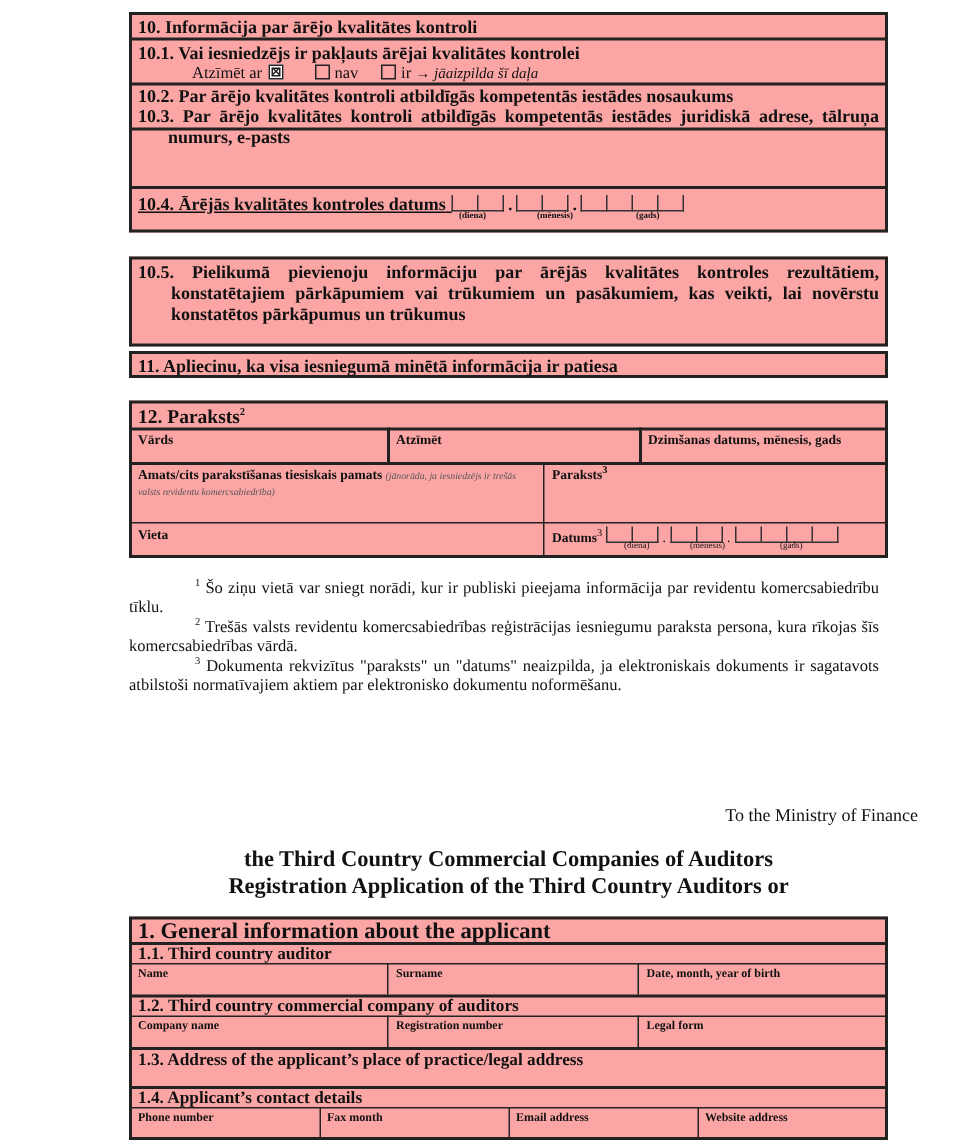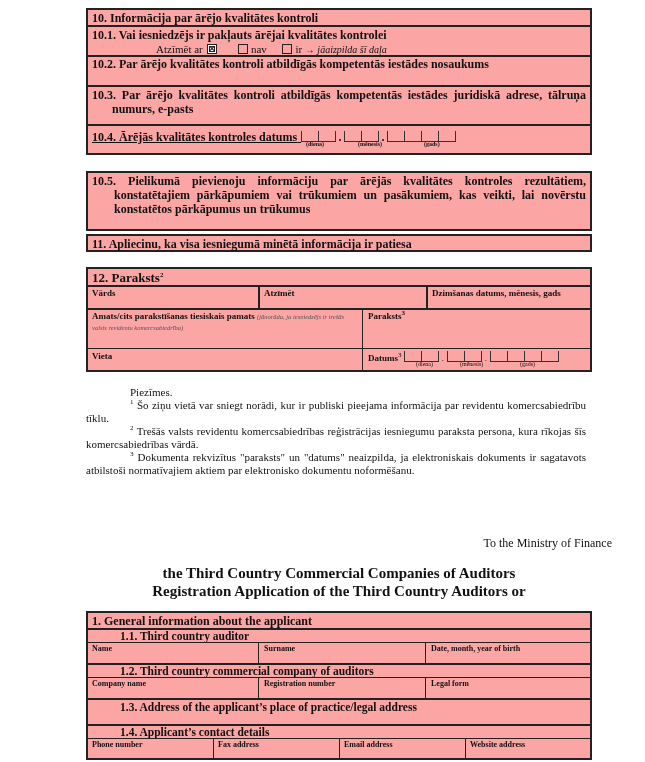--- a/index.html
+++ b/index.html
@@ -3,21 +3,21 @@
 <meta charset="utf-8">
 <style>
   html, body { margin: 0; padding: 0; background: #ffffff; }
   body { width: 645px; height: 762px; position: relative; overflow: hidden;
          font-family: "Liberation Serif", "DejaVu Serif", serif; color: #111; }
   .abs { position: absolute; }
   .box { position: absolute; border: 2px solid #222; box-sizing: border-box; background: #fca5a5; }
   .row { position: absolute; left: 0; right: 0; box-sizing: border-box; }
   .hline { position: absolute; left: 0; right: 0; height: 0; border-top: 2px solid #222; }
   .b { font-weight: bold; }
-  .t11 { font-size: 11.5px; line-height: 14px; margin-left: 28px; }
+  .t11 { font-size: 11.5px; line-height: 14px; }
   .t12 { font-size: 12px; line-height: 14px; }
   .t9 { font-size: 9px; line-height: 11px; }
   .t8 { font-size: 8px; line-height: 10px; }
   .t6 { font-size: 6px; line-height: 8px; }
   .just { text-align: justify; }
   .cb { display: inline-block; width: 8px; height: 8px; border: 1px solid #222; vertical-align: -1px; margin-right: 3px; position: relative; }
   .cb.x::before, .cb.x::after { content: ""; position: absolute; left: 1px; top: 3px; width: 6px; height: 1px; background: #222; }
   .cb.x::before { transform: rotate(45deg); }
   .cb.x::after { transform: rotate(-45deg); }
   .cb.x { background: #fff; box-shadow: inset 0 0 0 1px #fff, inset 0 0 0 2px #222; }
@@ -45,21 +45,21 @@
       <span style="display:inline-block;width:10px;"></span>
       <span class="cb"></span><span>ir</span>
       <i style="font-size:10px;">→ jāaizpilda šī daļa</i>
     </div>
   </div>
   <div class="hline" style="top:45px;"></div>
 
   <div class="row t12 b" style="top:47px; left:4px; right:4px;">10.2. Par ārējo kvalitātes kontroli atbildīgās kompetentās iestādes nosaukums</div>
   <div class="hline" style="top:75px;"></div>
 
-  <div class="row t12 b just" style="top:78px; left:4px; right:4px; padding-left:20px; text-indent:-20px;">10.3. Par ārējo kvalitātes kontroli atbildīgās kompetentās iestādes juridiskā adrese, tālruņa numurs, e-pasts</div>
+  <div class="row t12 b just" style="top:60px; left:4px; right:4px; padding-left:20px; text-indent:-20px;">10.3. Par ārējo kvalitātes kontroli atbildīgās kompetentās iestādes juridiskā adrese, tālruņa numurs, e-pasts</div>
   <div class="hline" style="top:114px;"></div>
 
   <div class="row" style="top:117px; left:4px;text-decoration:underline;">
     <span class="t12 b">10.4. Ārējās kvalitātes kontroles datums</span>
     <span><span class="datebox"></span><span class="datebox last"></span></span><span class="dot">.</span><span><span class="datebox"></span><span class="datebox last"></span></span><span class="dot">.</span><span><span class="datebox"></span><span class="datebox"></span><span class="datebox"></span><span class="datebox last"></span></span>
   </div>
   <span class="sub" style="top:131px; left:218px;">(diena)</span>
   <span class="sub" style="top:131px; left:270px;">(mēnesis)</span>
   <span class="sub" style="top:131px; left:336px;">(gads)</span>
 </div>
@@ -99,41 +99,40 @@
   <div class="abs t9" style="top:82px; left:280px;">
     <b>Datums</b><sup>3</sup>
     <span><span class="datebox"></span><span class="datebox last"></span></span><span class="dot">.</span><span><span class="datebox"></span><span class="datebox last"></span></span><span class="dot">.</span><span><span class="datebox"></span><span class="datebox"></span><span class="datebox"></span><span class="datebox last"></span></span>
   </div>
   <span class="subn" style="top:92px; left:328px;">(diena)</span>
   <span class="subn" style="top:92px; left:372px;">(mēnesis)</span>
   <span class="subn" style="top:92px; left:432px;">(gads)</span>
 </div>
 
 <div class="abs" style="left:86px; top:386px; width:500px; font-size:11px; line-height:13px;">
-  <div style="padding-left:44px;">Piezīmes.</div>
   <div class="just" style="text-indent:44px;">
     <sup>1</sup> <span>Šo ziņu vietā var sniegt norādi, kur ir publiski pieejama informācija par revidentu komercsabiedrību tīklu.</span>
   </div>
   <div class="just" style="text-indent:44px;">
     <sup>2</sup> <span>Trešās valsts revidentu komercsabiedrības reģistrācijas iesniegumu paraksta persona, kura rīkojas šīs komercsabiedrības vārdā.</span>
   </div>
   <div class="just" style="text-indent:44px;">
     <sup>3</sup> <span>Dokumenta rekvizītus "paraksts" un "datums" neaizpilda, ja elektroniskais dokuments ir sagatavots atbilstoši normatīvajiem aktiem par elektronisko dokumentu noformēšanu.</span>
   </div>
 </div>
 
 <div class="abs" style="left:380px; top:536px; width:232px; text-align:right; font-size:12px;">To the Ministry of Finance</div>
 
 <div class="abs b" style="left:86px; top:564px; width:506px; text-align:center; font-size:15px; line-height:18px;">
   <div>the Third Country Commercial Companies of Auditors</div>
   <div>Registration Application of the Third Country Auditors or</div>
 </div>
 
 <div class="box" style="left:86px; top:611px; width:506px; height:149px;">
-  <div class="abs b" style="top:1px; left:4px; font-size:12px; line-height:14px;">1. General information about the applicant</div>
+  <div class="abs b" style="top:1px; left:4px; font-size:15px; line-height:14px;">1. General information about the applicant</div>
   <div class="hline" style="top:15px;"></div>
 
   <div class="abs b t11" style="top:16px; left:4px;">1.1. Third country auditor</div>
   <div class="hline" style="top:29px; border-top-width:1px;"></div>
   <div class="abs t8 b" style="top:31px; left:4px;">Name</div>
   <div class="abs t8 b" style="top:31px; left:176px;">Surname</div>
   <div class="abs t8 b" style="top:31px; left:343px;">Date, month, year of birth</div>
   <div class="abs" style="top:29px; left:170px; height:21px; border-left:1px solid #222;"></div>
   <div class="abs" style="top:29px; left:337px; height:21px; border-left:1px solid #222;"></div>
   <div class="hline" style="top:50px;"></div>
@@ -146,19 +145,19 @@
   <div class="abs" style="top:64px; left:170px; height:21px; border-left:1px solid #222;"></div>
   <div class="abs" style="top:64px; left:337px; height:21px; border-left:1px solid #222;"></div>
   <div class="hline" style="top:85px;"></div>
 
   <div class="abs b t11" style="top:87px; left:4px;">1.3. Address of the applicant’s place of practice/legal address</div>
   <div class="hline" style="top:111px;"></div>
 
   <div class="abs b t11" style="top:112px; left:4px;text-align:right;">1.4. Applicant’s contact details</div>
   <div class="hline" style="top:125px; border-top-width:1px;"></div>
   <div class="abs t8 b" style="top:127px; left:4px;">Phone number</div>
-  <div class="abs t8 b" style="top:127px; left:130px;">Fax address</div>
+  <div class="abs t8 b" style="top:127px; left:130px;">Fax month</div>
   <div class="abs t8 b" style="top:127px; left:256px;">Email address</div>
   <div class="abs t8 b" style="top:127px; left:382px;">Website address</div>
   <div class="abs" style="top:125px; left:125px; bottom:0; border-left:1px solid #222;"></div>
   <div class="abs" style="top:125px; left:251px; bottom:0; border-left:1px solid #222;"></div>
   <div class="abs" style="top:125px; left:377px; bottom:0; border-left:1px solid #222;"></div>
 </div>
 
 </body></html>

